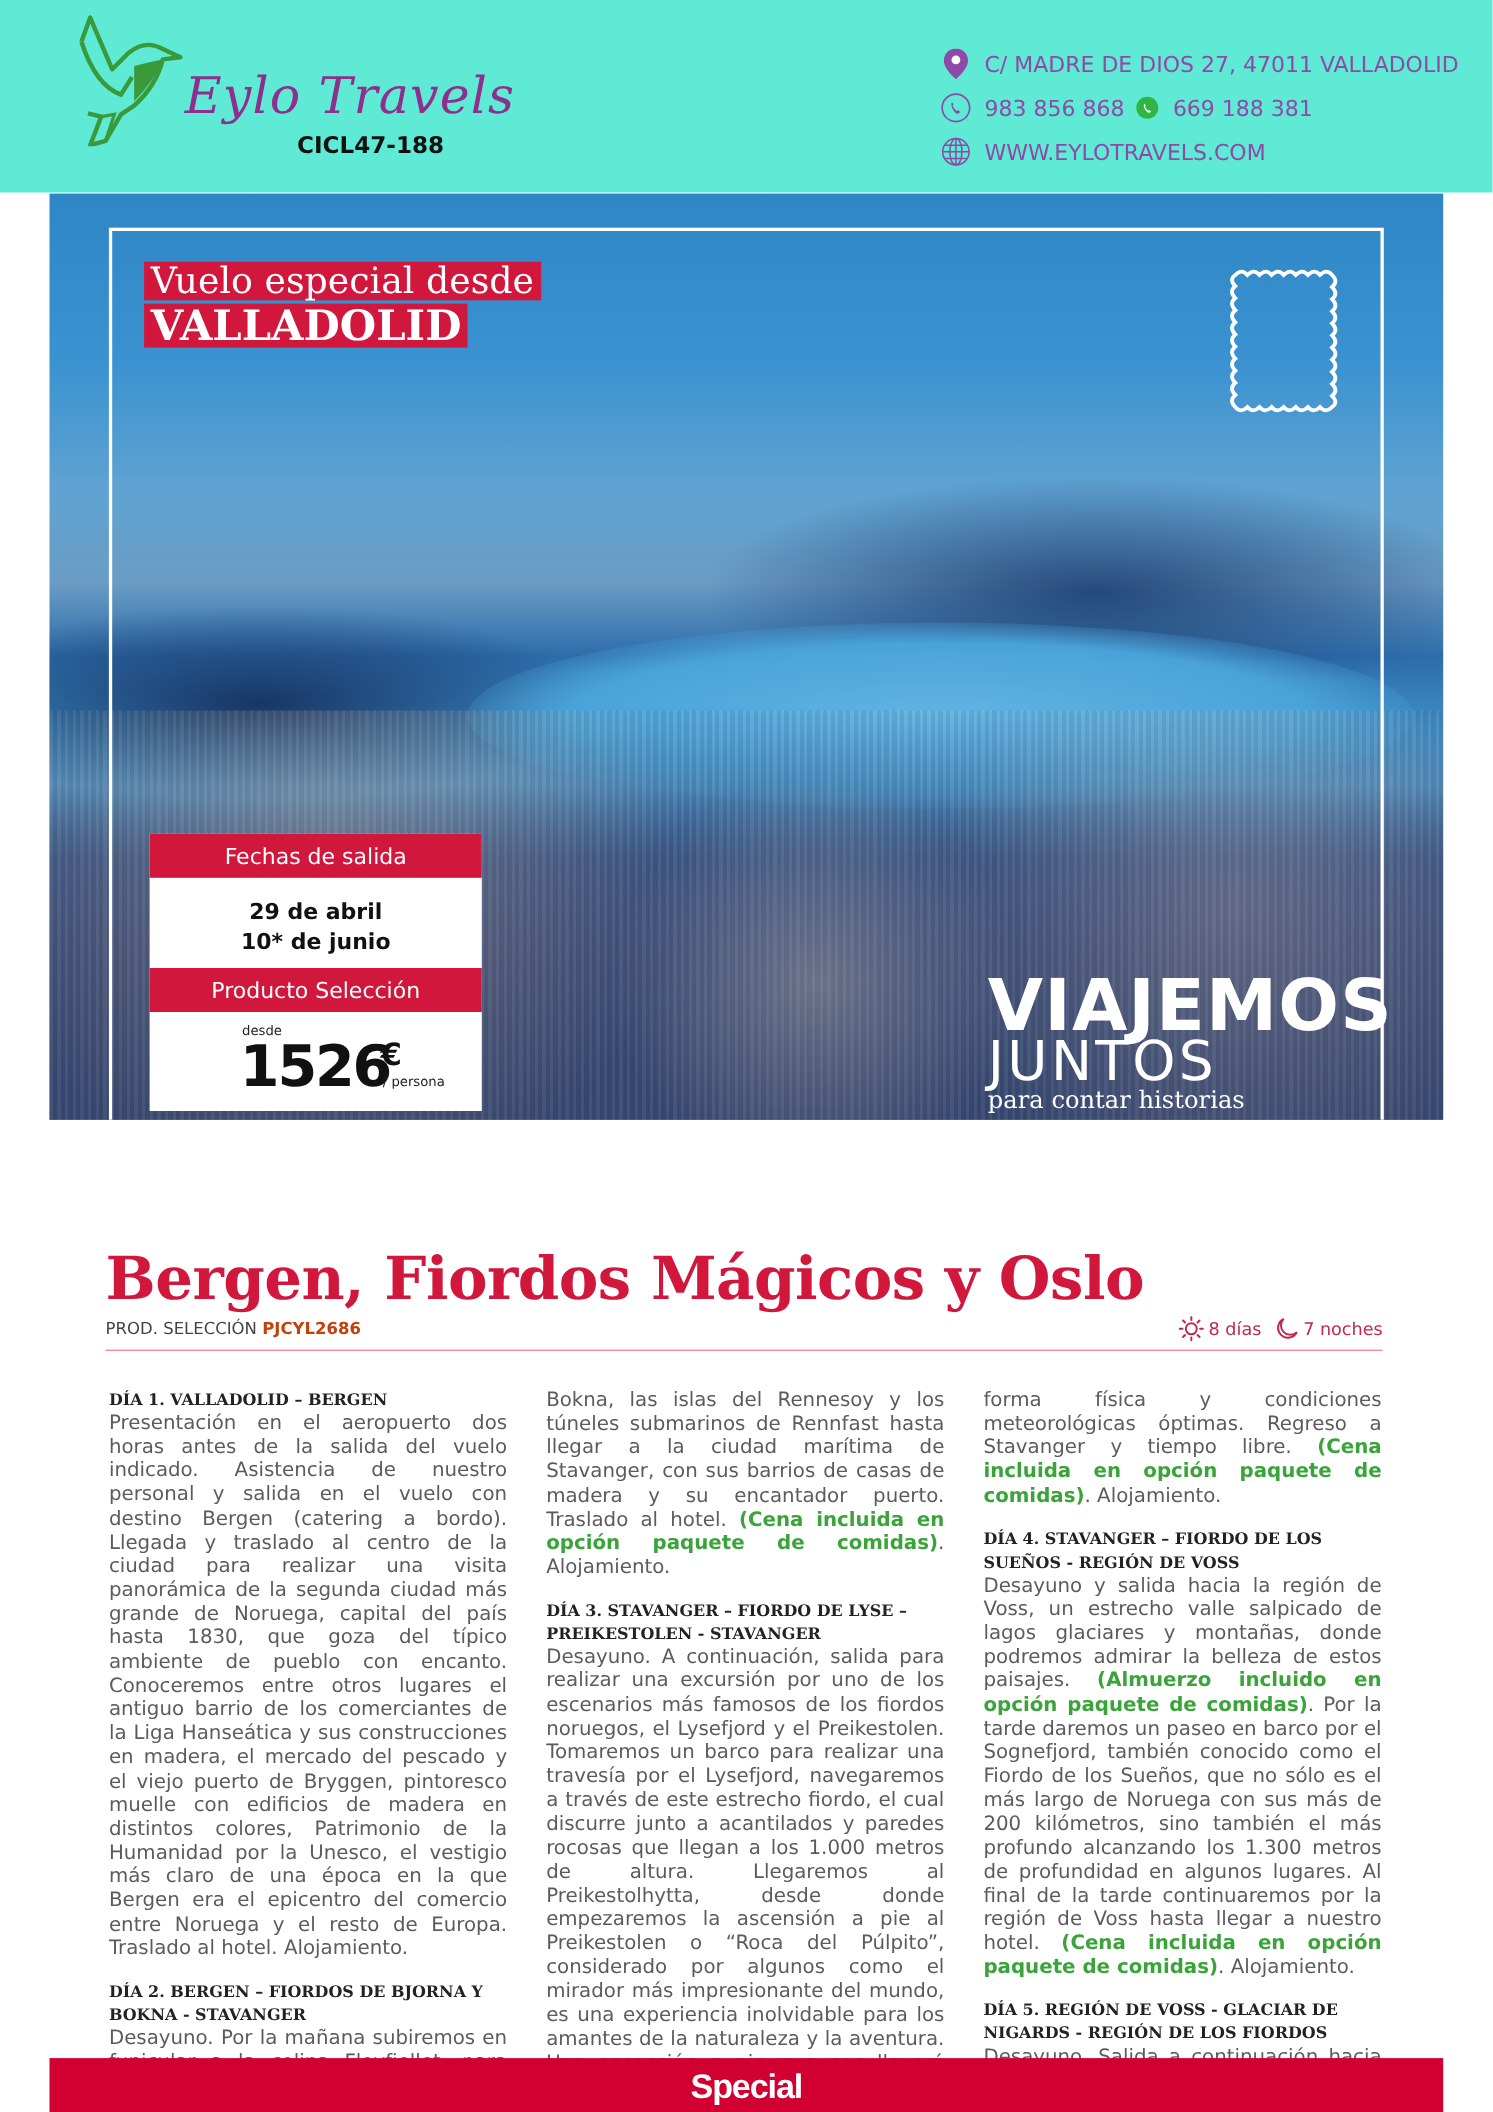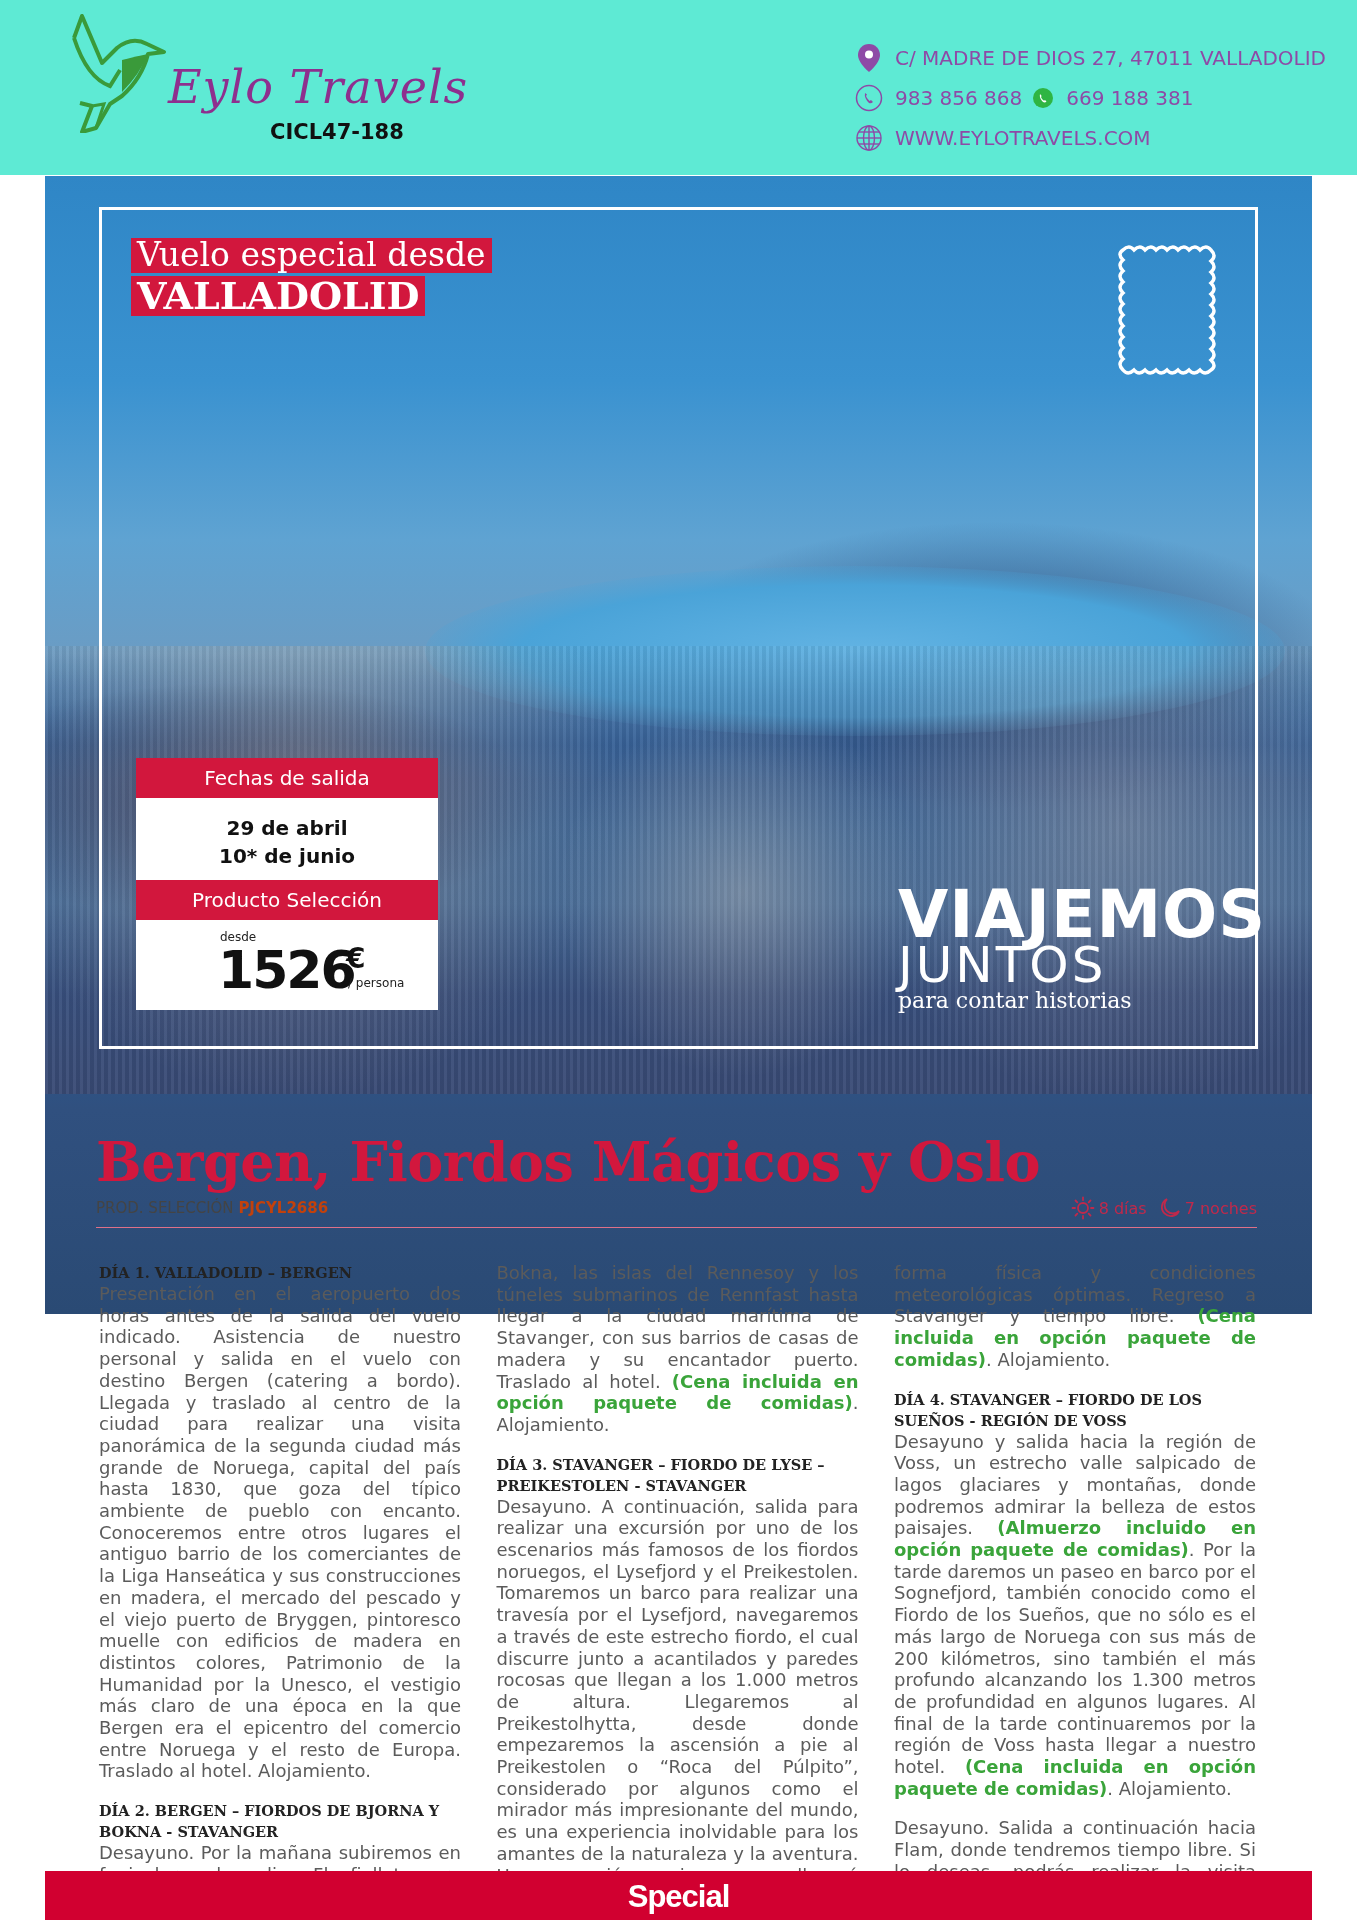--- a/index.html
+++ b/index.html
@@ -12,21 +12,21 @@
   .logo-bird { position: absolute; left: 0; top: 0; width: 110px; height: 125px; }
   .logo-name { position: absolute; left: 106px; top: 52px; font-family: "DejaVu Serif", serif; font-style: italic; font-size: 46px; color: #8e2f8e; letter-spacing: 1px; white-space: nowrap; }
   .logo-license { position: absolute; left: 208px; top: 112px; font-family: "DejaVu Sans", sans-serif; font-weight: bold; font-size: 21px; color: #111; white-space: nowrap; }
 
   .contact { position: absolute; left: 855px; top: 38px; width: 480px; }
   .contact-row { display: flex; align-items: center; height: 40px; font-family: "DejaVu Sans", sans-serif; font-size: 20px; color: #8e4aa6; white-space: nowrap; }
   .contact-row .ic { width: 28px; height: 28px; margin-right: 12px; display: inline-flex; align-items: center; justify-content: center; }
   .contact-row .wa { width: 22px; height: 22px; margin: 0 12px 0 10px; display: inline-flex; }
 
   
-  .hero { position: absolute; left: 45px; top: 176px; width: 1267px; height: 1138px; overflow: hidden;
+  .hero { position: absolute; left: 45px; top: 176px; width: 1267px; height: 842px; overflow: hidden;
     background:
       radial-gradient(ellipse 40% 18% at 75% 43%, rgba(25,60,110,0.85), rgba(25,60,110,0) 70%),
       radial-gradient(ellipse 35% 15% at 15% 55%, rgba(20,45,90,0.9), rgba(20,45,90,0) 70%),
       linear-gradient(180deg, #2f86c6 0%, #3a92d0 18%, #5fa3d2 32%, #6a9cc4 42%, #2d6cab 50%, #3f8fc8 58%, #4d9bd0 64%, #2b5b93 72%, #30507f 82%, #2a4a74 100%);
   }
   .hero .city { position: absolute; left: 0; top: 470px; width: 100%; height: 448px;
     background:
       radial-gradient(circle at 20% 30%, rgba(255,200,150,0.25), transparent 30%),
       radial-gradient(circle at 55% 55%, rgba(255,230,200,0.25), transparent 25%),
       radial-gradient(circle at 85% 40%, rgba(255,210,180,0.2), transparent 25%),
@@ -233,20 +233,21 @@
 
   <div class="col">
     <div class="day">
       <div class="day-text"><span>forma física y condiciones meteorológicas óptimas. Regreso a Stavanger y tiempo libre. </span><span class="green">(Cena incluida en opción paquete de comidas)</span><span>. Alojamiento.</span></div>
     </div>
     <div class="day">
       <div class="day-title">DÍA 4. STAVANGER – FIORDO DE LOS SUEÑOS - REGIÓN DE VOSS</div>
       <div class="day-text"><span>Desayuno y salida hacia la región de Voss, un estrecho valle salpicado de lagos glaciares y montañas, donde podremos admirar la belleza de estos paisajes. </span><span class="green">(Almuerzo incluido en opción paquete de comidas)</span><span>. Por la tarde daremos un paseo en barco por el Sognefjord, también conocido como el Fiordo de los Sueños, que no sólo es el más largo de Noruega con sus más de 200 kilómetros, sino también el más profundo alcanzando los 1.300 metros de profundidad en algunos lugares. Al final de la tarde continuaremos por la región de Voss hasta llegar a nuestro hotel. </span><span class="green">(Cena incluida en opción paquete de comidas)</span><span>. Alojamiento.</span></div>
     </div>
     <div class="day">
+      <div class="day-title">DÍA 5. REGIÓN DE VOSS - GLACIAR DE NIGARDS - REGIÓN DE LOS FIORDOS</div>
       <div class="day-text">Desayuno. Salida a continuación hacia Flam, donde tendremos tiempo libre. Si lo deseas, podrás realizar la visita opcional del Tren de Flam,</div>
     </div>
   </div>
 </div>
 
 <div class="footer">
   <span>Special</span>
 </div>
 
 </body></html>

